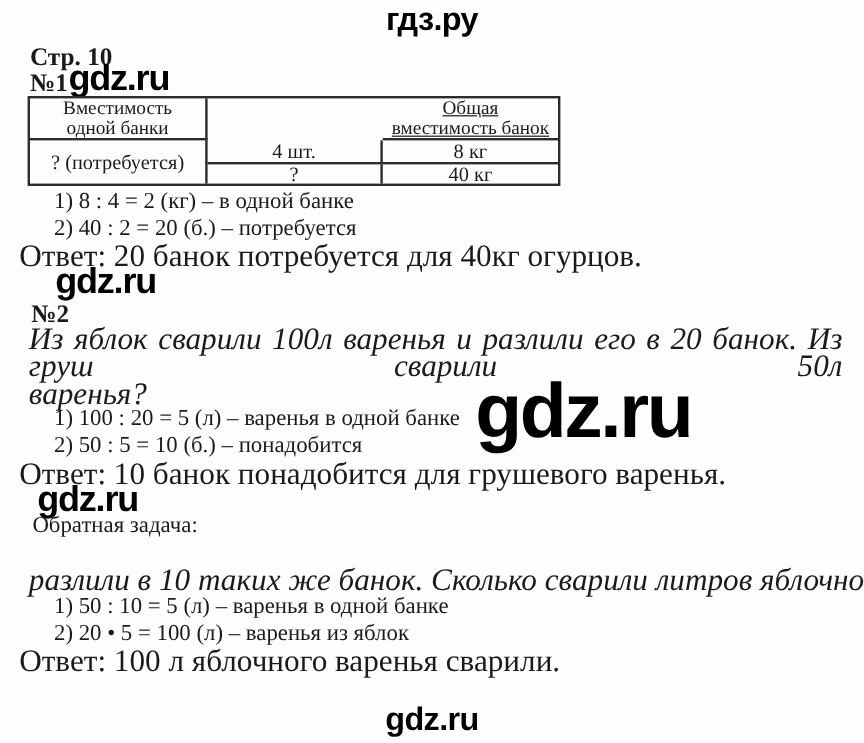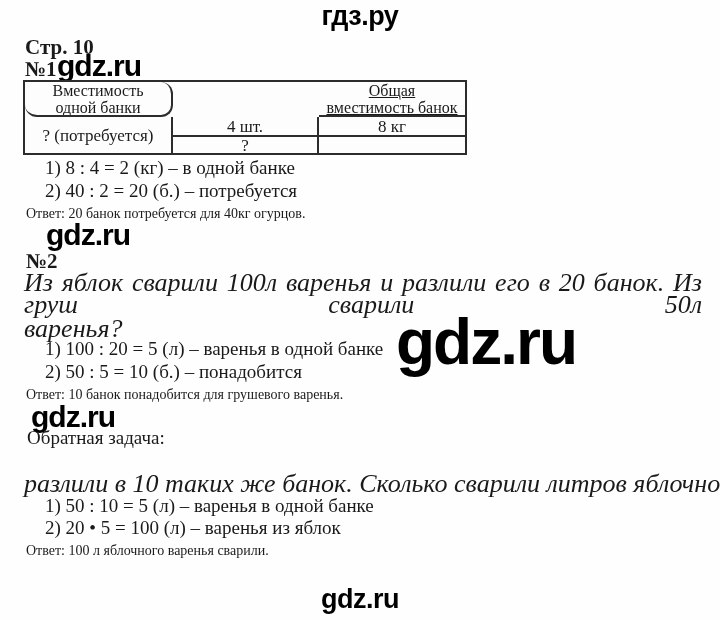--- a/index.html
+++ b/index.html
@@ -72,40 +72,40 @@
     display: flex;
     align-items: center;
     justify-content: center;
     text-align: center;
     overflow: hidden;
   }
   .cell.head { font-size: 16px; line-height: 17px; white-space: pre-line; }
   .cell.body { font-size: 17px; line-height: 17px; }
   .br { border-right: 2px solid #2c2c2c; }
   .bb { border-bottom: 2px solid #2c2c2c; }
-  .gc1r1 { grid-column: 1; grid-row: 1; border-radius: 12px; }
+  .gc1r1 { grid-column: 1; grid-row: 1; }
   .gc2r1 { grid-column: 2; grid-row: 1; }
   .gc3r1 { grid-column: 3; grid-row: 1; text-decoration: underline; }
   .gc1r23 { grid-column: 1; grid-row: 2 / 4; }
   .gc2r2 { grid-column: 2; grid-row: 2; }
   .gc3r2 { grid-column: 3; grid-row: 2; }
   .gc2r3 { grid-column: 2; grid-row: 3; }
   .gc3r3 { grid-column: 3; grid-row: 3; }
   
   .step {
     position: absolute;
     left: 45px;
     font-size: 19px;
     line-height: 22px;
     white-space: nowrap;
   }
   .answer {
     position: absolute;
-    left: 26px;
-    font-size: 14px;
+    left: 16px;
+    font-size: 26px;
     line-height: 22px;
     white-space: nowrap;
   }
   .p2-number {
     position: absolute;
     left: 26px; top: 249px;
     font-weight: 700;
     font-size: 21px;
   }
   .inverse-label {
@@ -149,20 +149,21 @@
 
   <div class="ptable">
     <div class="cell head br bb gc1r1">Вместимость
 одной банки</div>
     <div class="cell head bb gc3r1">Общая
 вместимость банок</div>
     <div class="cell body br gc1r23">? (потребуется)</div>
     <div class="cell body br bb gc2r2">4 шт.</div>
     <div class="cell body bb gc3r2">8 кг</div>
     <div class="cell body br gc2r3">?</div>
+    <div class="cell body gc3r3">40 кг</div>
   </div>
 
   <div class="step p1s1">1) 8 : 4 = 2 (кг) – в одной банке</div>
   <div class="step p1s2">2) 40 : 2 = 20 (б.) – потребуется</div>
   <div class="answer p1a">Ответ: 20 банок потребуется для 40кг огурцов.</div>
 
   <div class="logo wm wm-2">gdz.ru</div>
 
   <div class="p2-number">№2</div>
   <div class="stmt-line just p2t1">Из яблок сварили 100л варенья и разлили его в 20 банок. Из груш сварили 50л</div>

